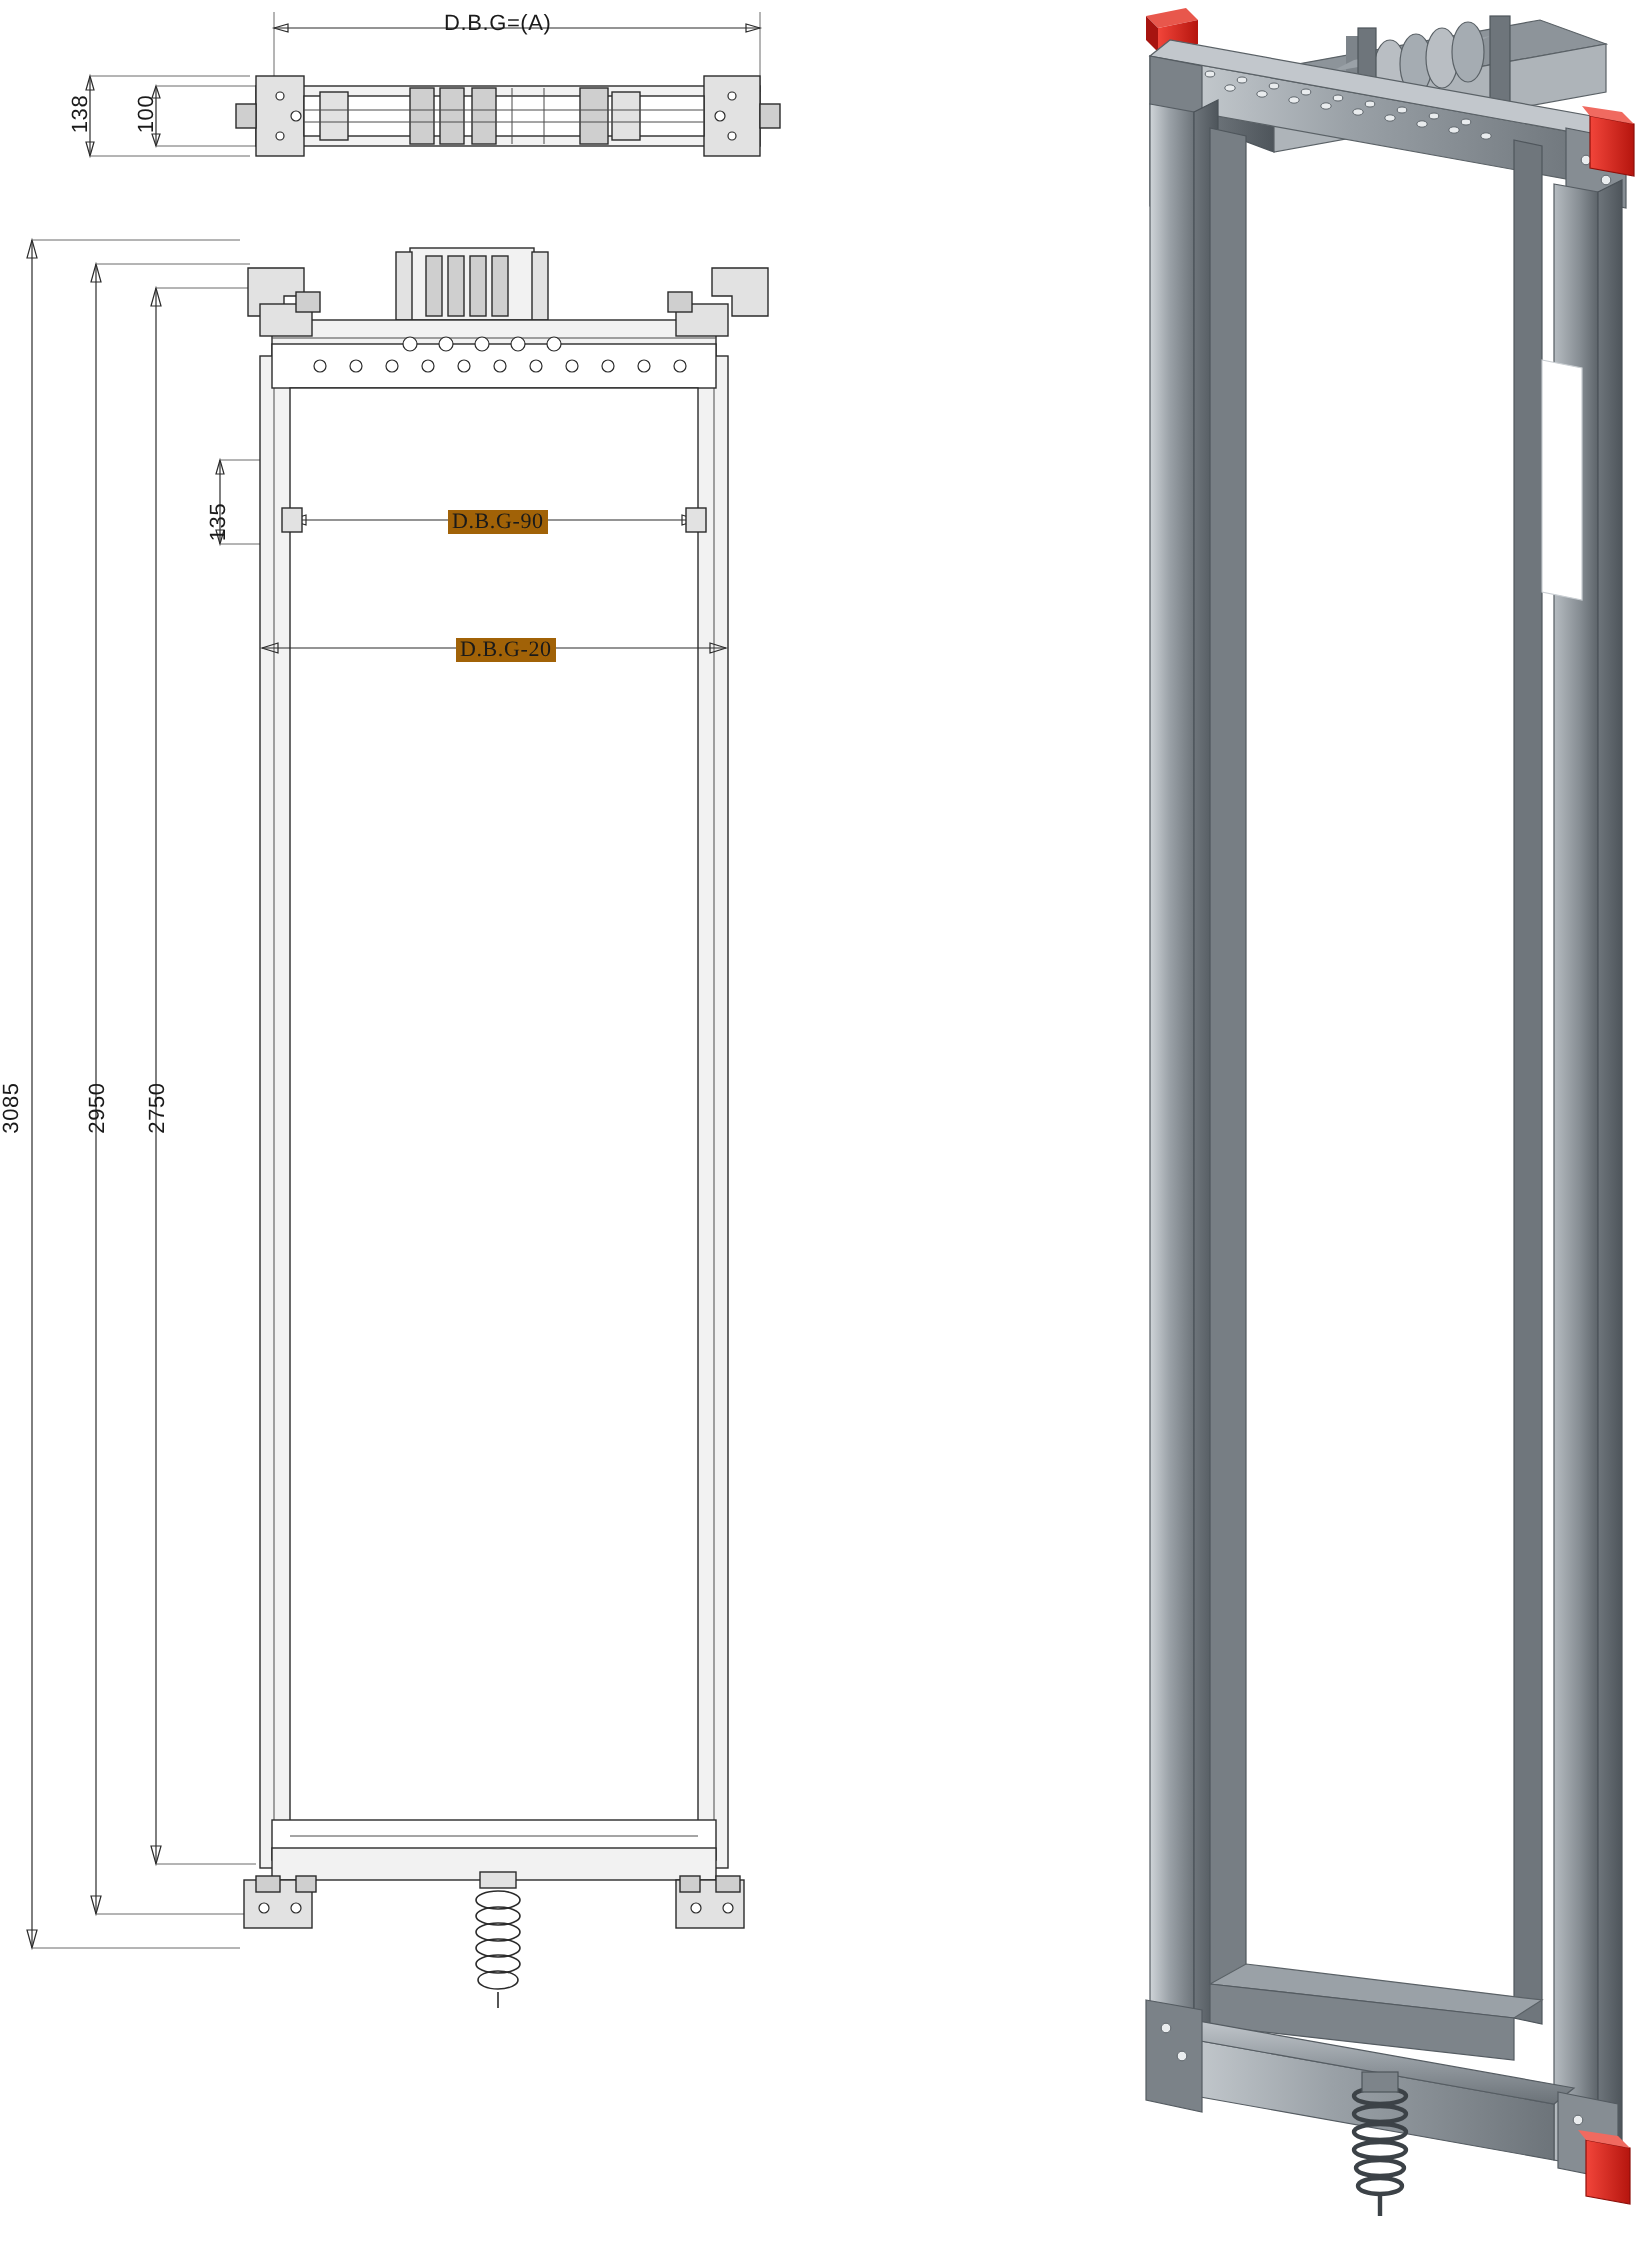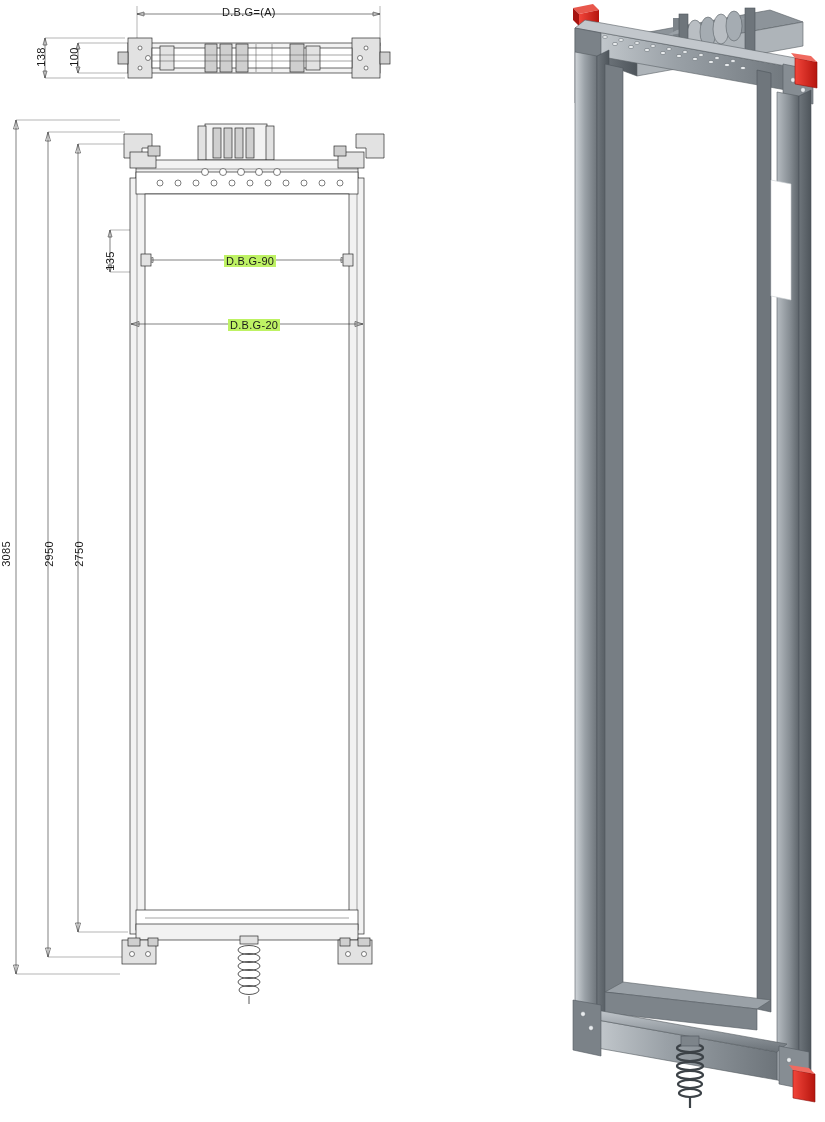--- a/index.html
+++ b/index.html
@@ -26,22 +26,23 @@
     font-size: 11px;
     color: #1a1a1a;
     white-space: nowrap;
     letter-spacing: 0.3px;
   }
   .dim-label.vert {
     transform-origin: center center;
     transform: rotate(-90deg);
   }
   .lbl-bg {
-    background: #bef264;
+    background: #a16207;
     padding: 0 2px;
+    font-family: Liberation Serif, serif;
   }
   svg { display: block; }
   .ln-thin { stroke: #4a4a4a; stroke-width: 0.5; fill: none; }
   .ln-ext { stroke: #6a6a6a; stroke-width: 0.5; fill: none; }
   .ln-dim { stroke: #2b2b2b; stroke-width: 0.6; fill: none; }
   .fill-lt { fill: #f2f2f2; stroke: #2b2b2b; stroke-width: 0.7; }
   .fill-md { fill: #e2e2e2; stroke: #2b2b2b; stroke-width: 0.7; }
   .fill-dk { fill: #cfcfcf; stroke: #2b2b2b; stroke-width: 0.7; }
   .fill-w { fill: #ffffff; stroke: #2b2b2b; stroke-width: 0.7; }
   .hole { fill: #ffffff; stroke: #2b2b2b; stroke-width: 0.6; }

